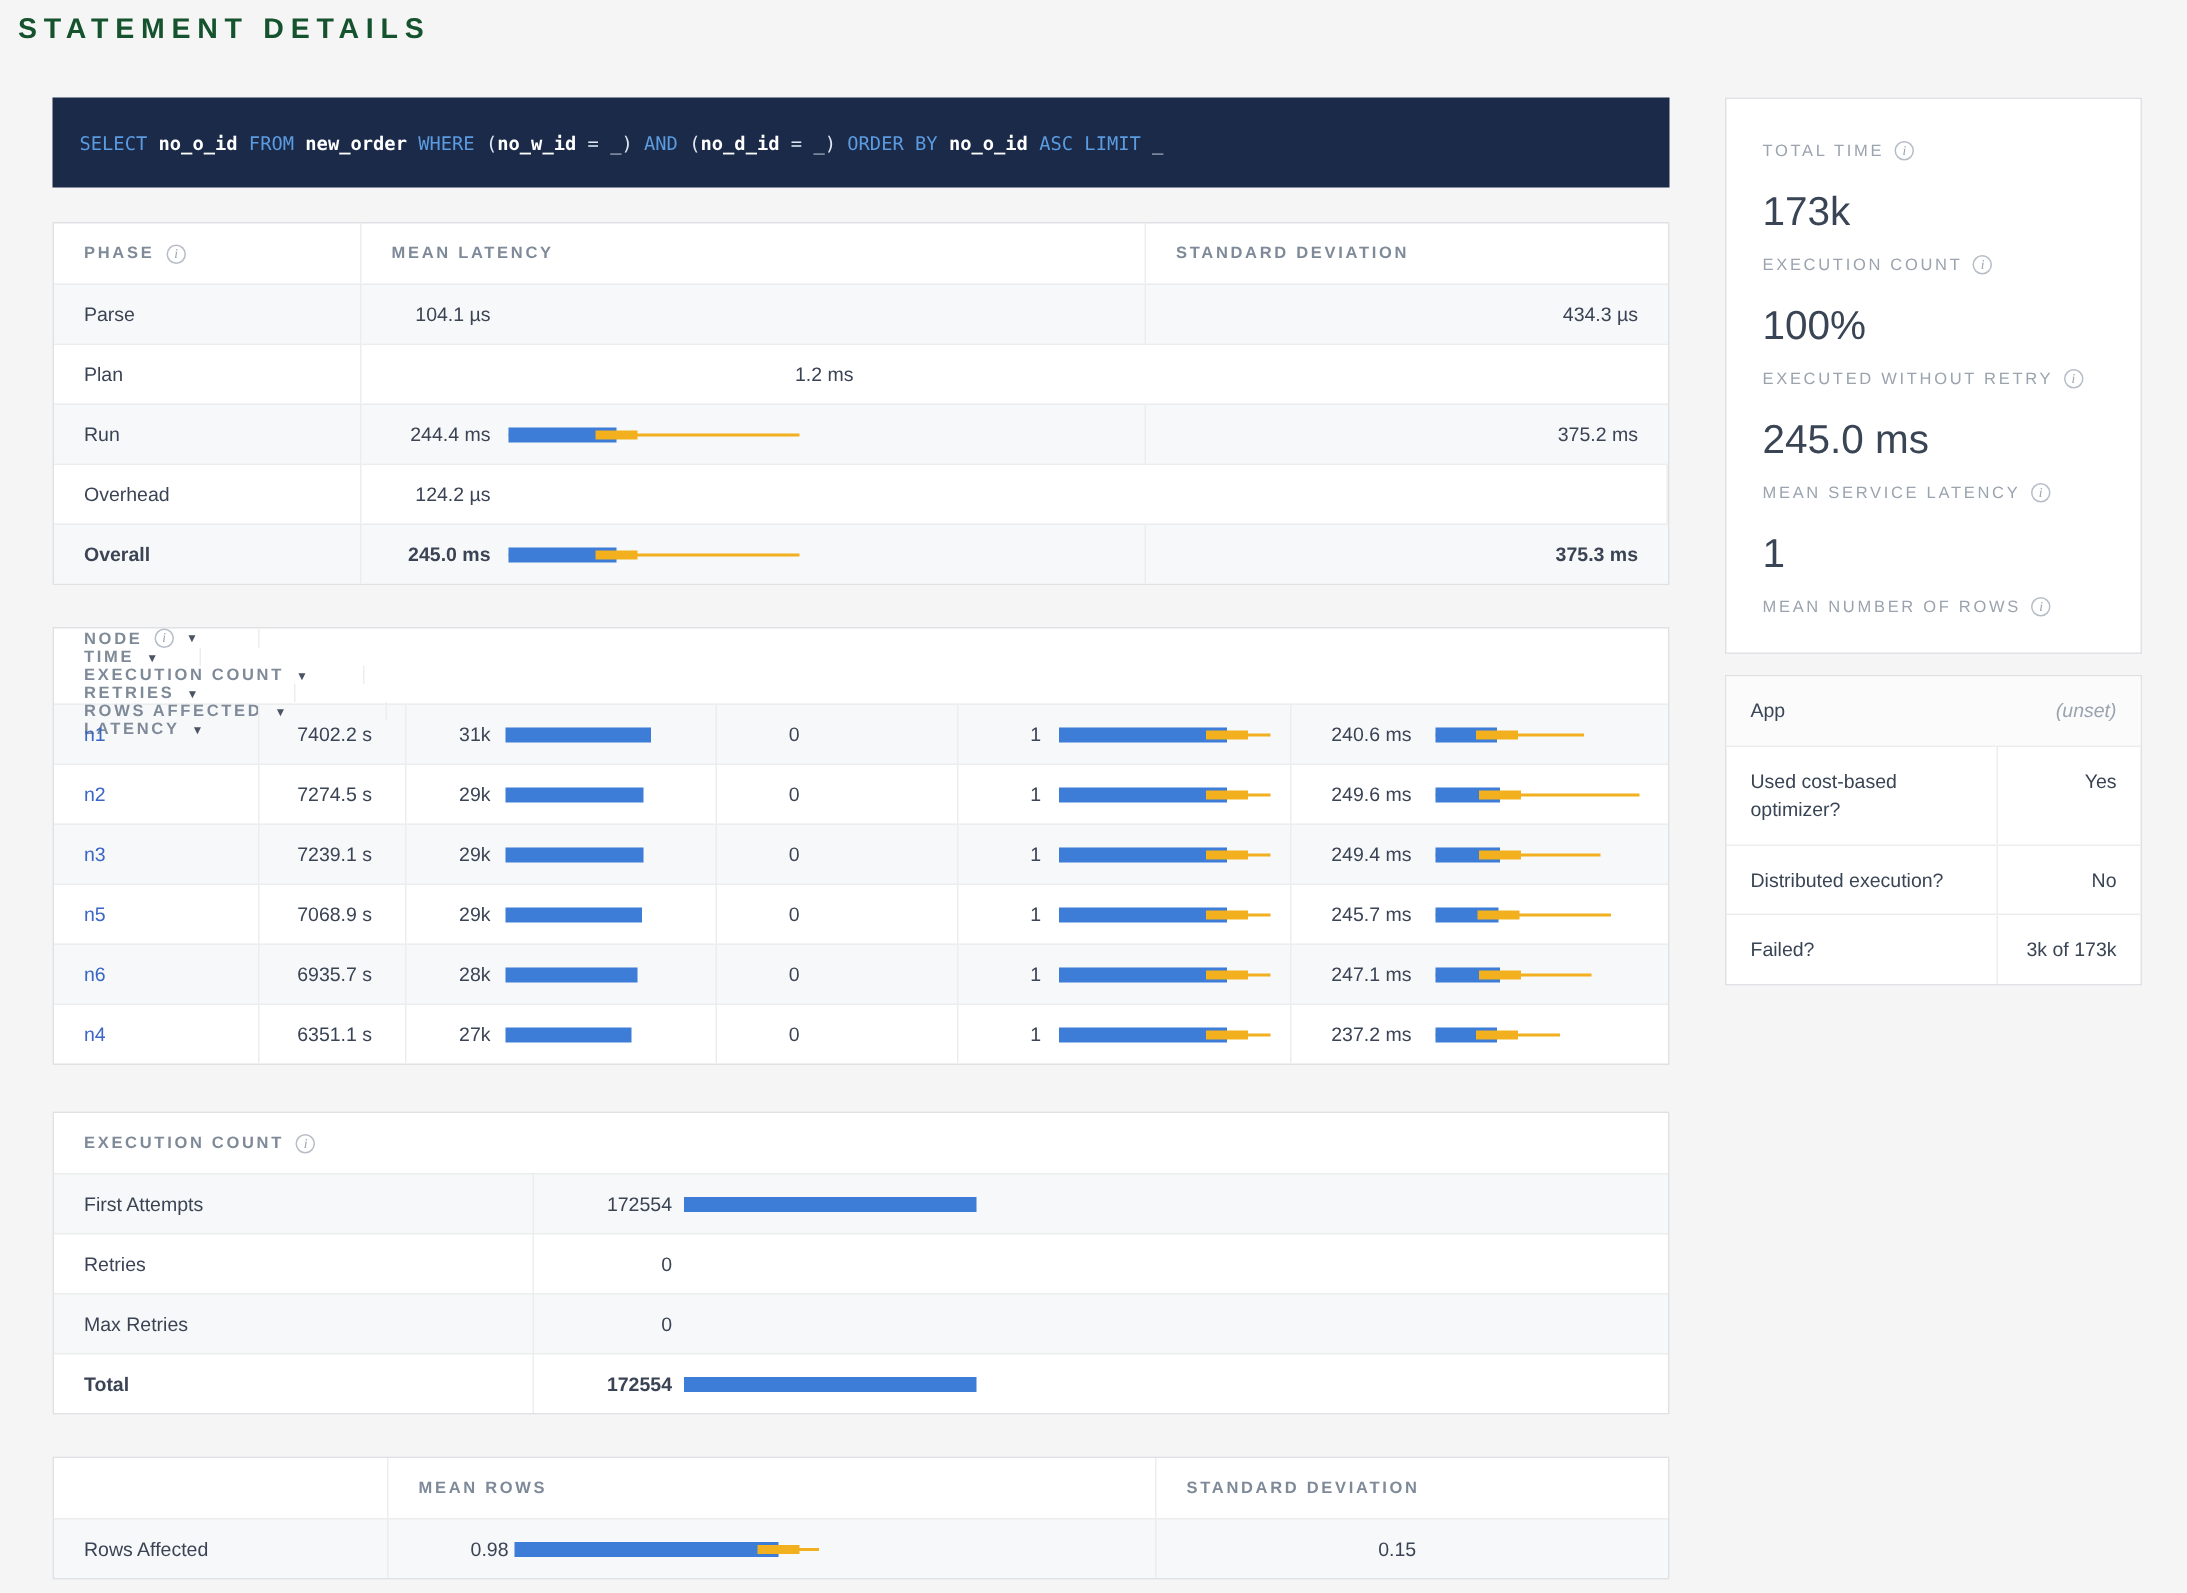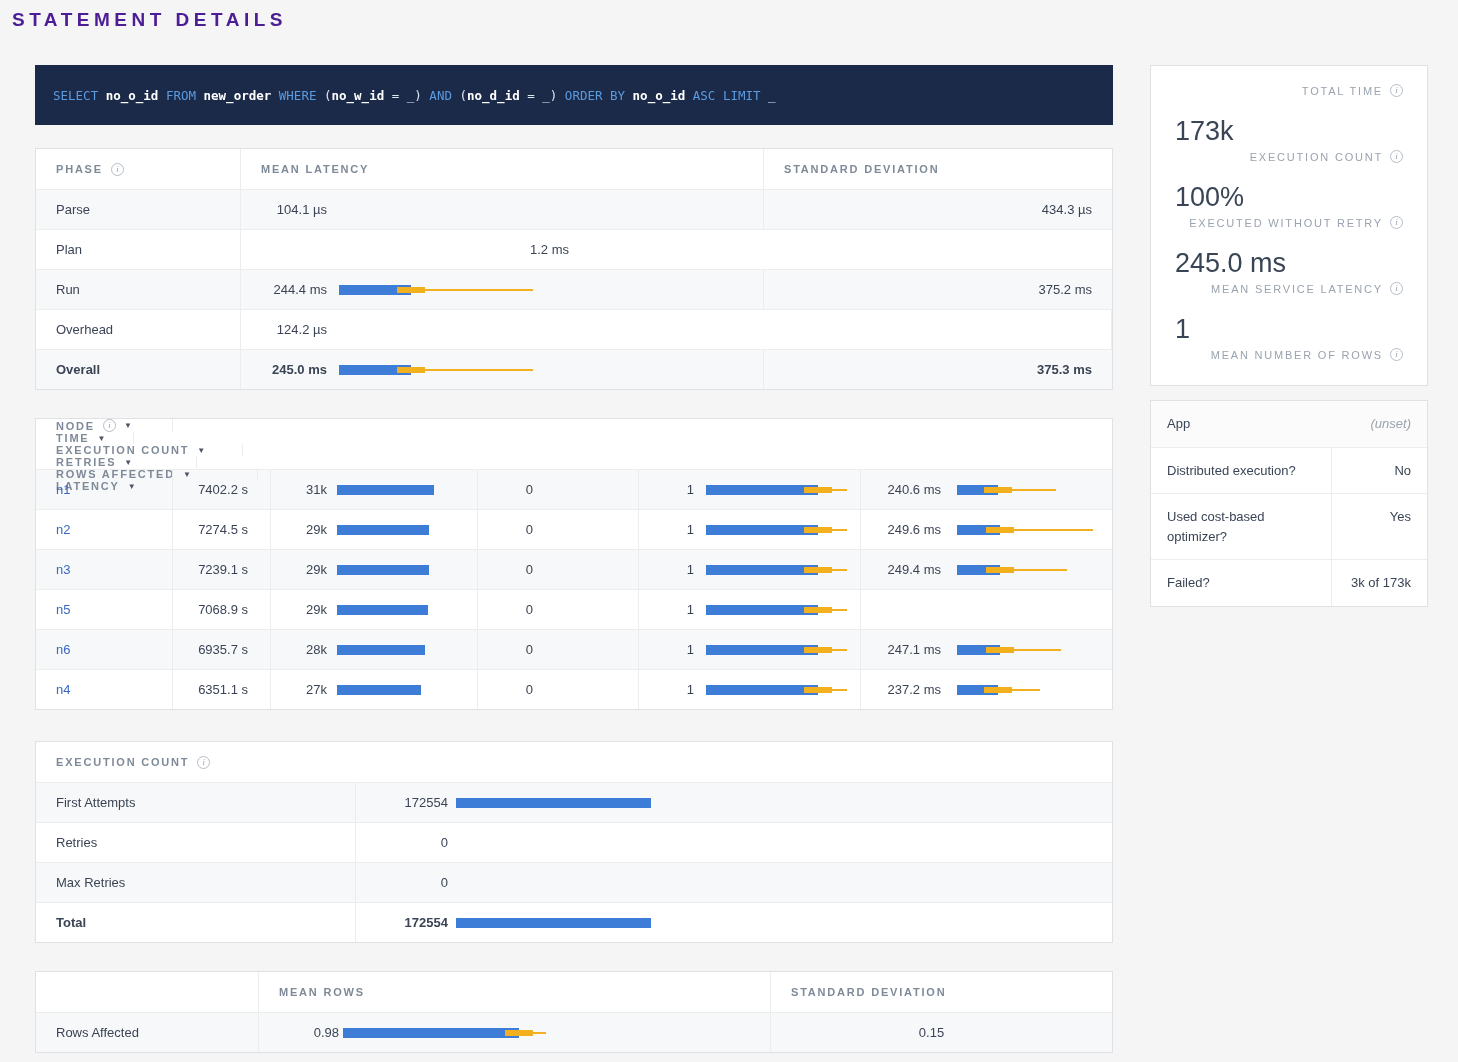--- a/index.html
+++ b/index.html
@@ -5,21 +5,21 @@
   * { margin:0; padding:0; box-sizing:border-box; }
   html,body { background:#f5f5f6; }
   body {
     width:1458px; height:1062px; overflow:hidden;
     font-family:"Liberation Sans", sans-serif;
     color:#3b4455;
   }
   .page { padding-top:8px; }
   h1 {
     font-size:19px; font-weight:700; letter-spacing:4.5px;
-    color:#4c1d95; margin:0 0 34px 12px; line-height:23px;
+    color:#14532d; margin:0 0 34px 12px; line-height:23px;
   }
   .cols { display:flex; align-items:flex-start; margin-left:35px; }
   .main { width:1078px; flex:none; }
   .side { width:278px; flex:none; margin-left:37px; }
 
   
   .sqlbox {
     height:60px; background:#1b2a49; display:flex; align-items:center;
     padding:0 18px; margin-bottom:23px;
     font-family:"DejaVu Sans Mono", monospace; font-size:12.5px;
@@ -106,22 +106,22 @@
   .rc2 .bc { margin:0 12px 0 4px; }
   .rc3 { flex:1; justify-content:center; padding-right:20px; }
   .thead .rc3 { justify-content:flex-start; padding-left:20px; }
 
   
   .card { background:#fff; border:1px solid #dfe1e4; }
   .summary { padding:16px 24px 6px; }
   .stat { margin-bottom:18px; }
   .stat-value { font-size:27px; color:#394455; line-height:33px; display:block; }
   .stat-label {
-    display:flex; align-items:center; margin-top:2px;
-    font-size:11px; letter-spacing:1.8px; color:#9aa3ae; font-weight:400;justify-content:flex-end;
+    display:flex; align-items:center; margin-top:12px;
+    font-size:11px; letter-spacing:1.8px; color:#9aa3ae; font-weight:400;
   }
   .stat-label .info { margin-left:7px; }
   .details { margin-top:14px; }
   .drow { display:flex; }
   .drow + .drow { border-top:1px solid #eceded; }
   .drow:first-child { background:#fbfbfc; }
   .dlabel { flex:1; padding:13px 16px; font-size:13px; line-height:1.5; color:#394455; }
   .dval {
     width:96px; flex:none; border-left:1px solid #eceded;
     padding:13px 16px; font-size:13px; text-align:right; line-height:1.5; color:#394455;
@@ -369,20 +369,28 @@
                 <span class="num">0</span>
               </div>
             <div class="td nc5">
               <span class="num">1</span>
               <span class="bc">
                   <i class="bc-line" style="left: 59%; width: 40%;"></i>
                   <i class="bc-bar" style="width: 79%;"></i>
                   <i class="bc-tick" style="left: calc(79% - 14px);"></i>
                 </span>
             </div>
+            <div class="td nc6">
+              <span class="num">245.7 ms</span>
+              <span class="bc">
+                  <i class="bc-line" style="left: 0%; width: 84%;"></i>
+                  <i class="bc-bar" style="width: 30.4%;"></i>
+                  <i class="bc-tick" style="left: calc(30.4% - 14px);"></i>
+                </span>
+            </div>
           </div>
           <div class="tr">
             <div class="td nc1">
                 <a class="node-link">n6</a>
               </div>
             <div class="td nc2">
                 <span>6935.7 s</span>
               </div>
             <div class="td nc3">
               <span class="num">28k</span>
@@ -570,26 +578,26 @@
           </span>
         </div>
       </div>
 
       <div class="card details">
         <div class="drow">
           <span class="dlabel">App</span>
           <span class="dval unset">(unset)</span>
         </div>
         <div class="drow">
+          <span class="dlabel">Used cost-based optimizer?</span>
+          <span class="dval">Yes</span>
+        </div>
+        <div class="drow">
           <span class="dlabel">Distributed execution?</span>
           <span class="dval">No</span>
-        </div>
-        <div class="drow">
-          <span class="dlabel">Used cost-based optimizer?</span>
-          <span class="dval">Yes</span>
         </div>
         <div class="drow">
           <span class="dlabel">Failed?</span>
           <span class="dval">3k of 173k</span>
         </div>
       </div>
     </div>
   </div>
 </div>
 

